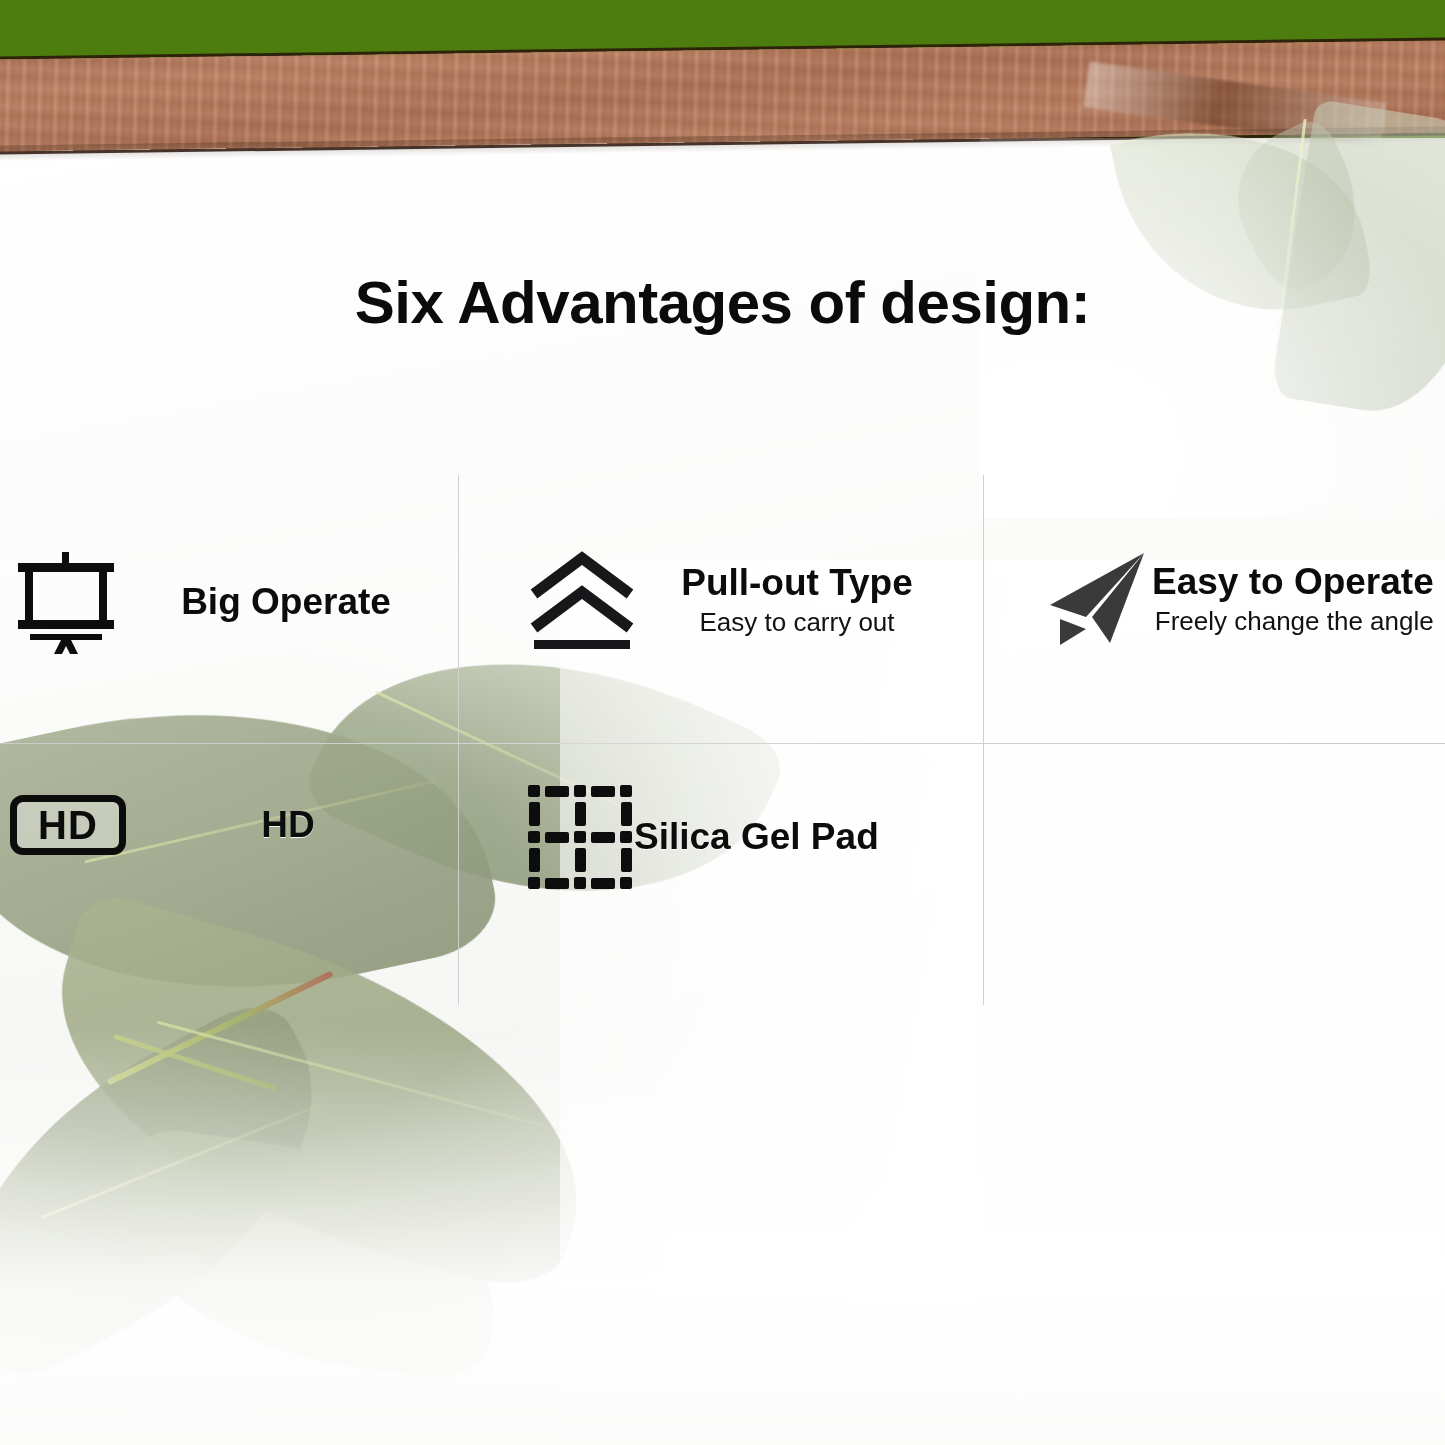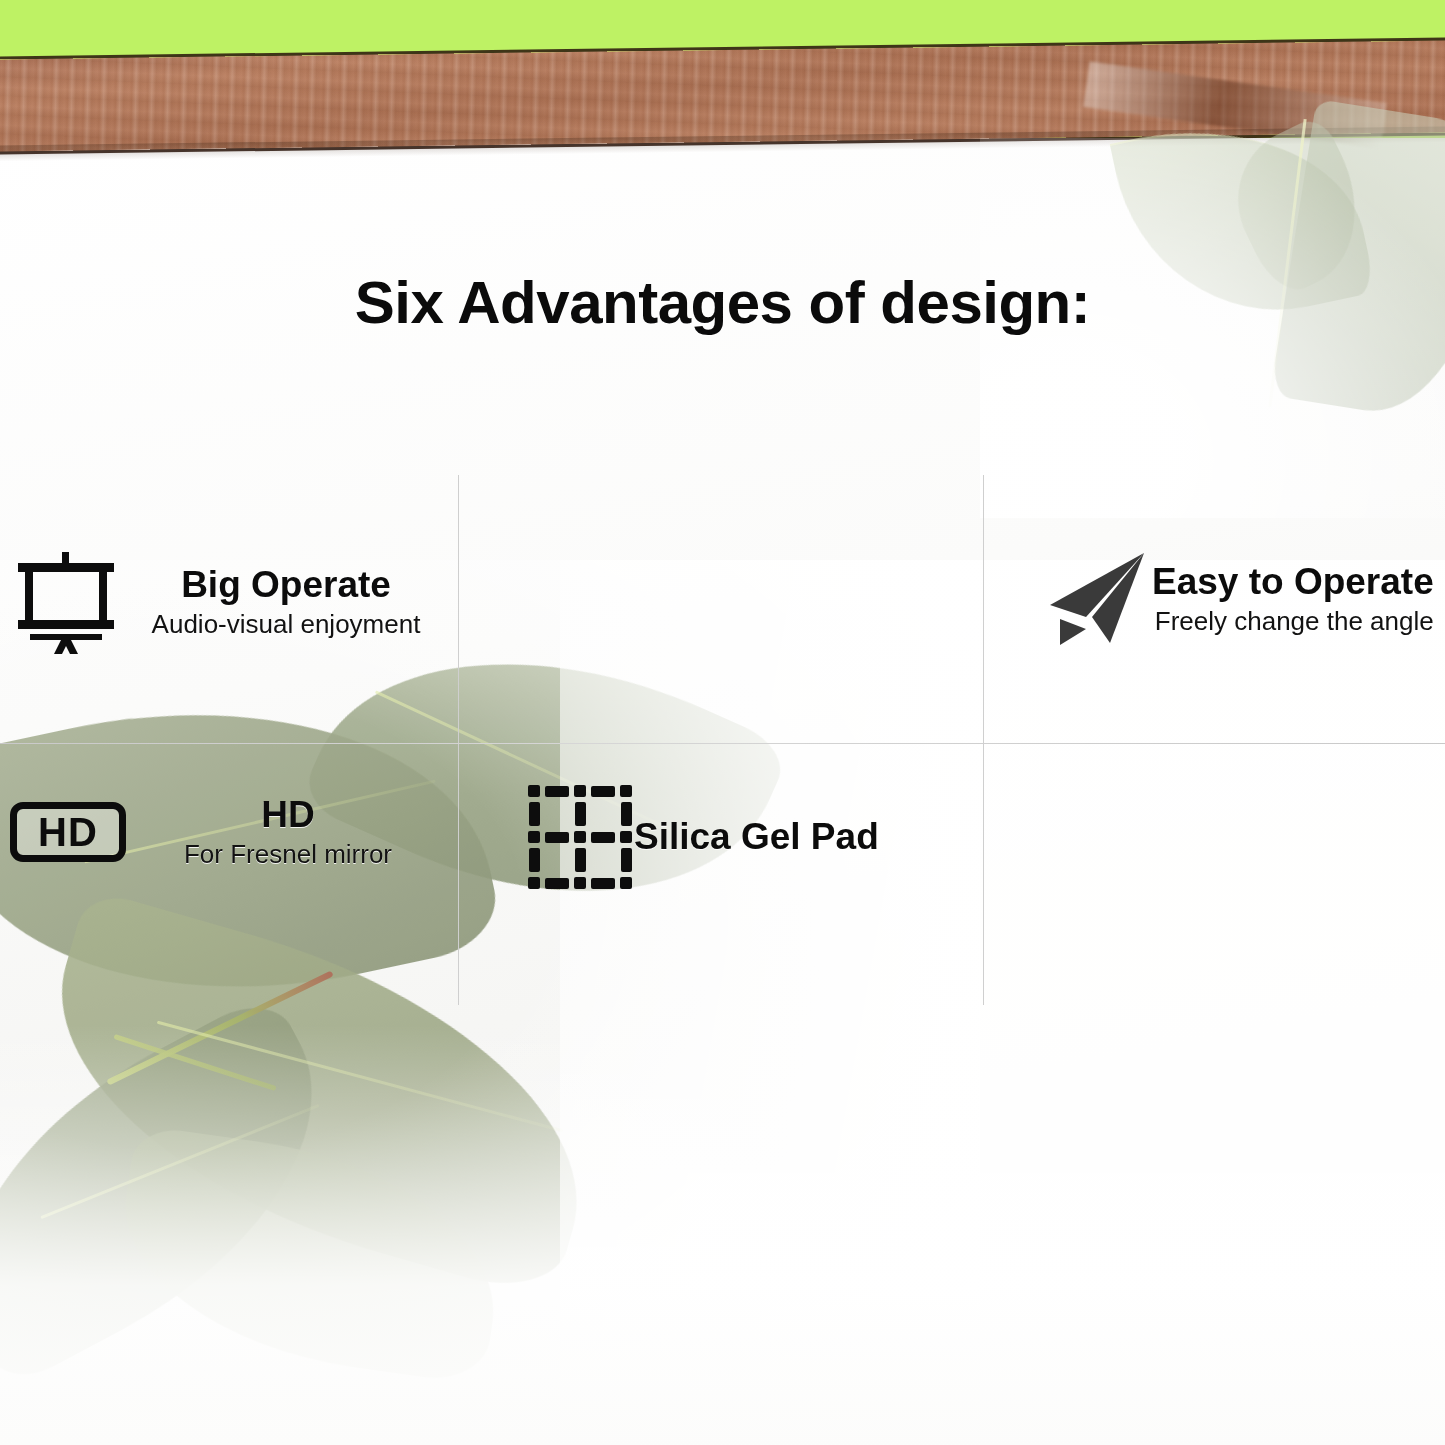--- a/index.html
+++ b/index.html
@@ -2,21 +2,21 @@
 <html><head>
 <meta charset="utf-8">
 <style>
   * { margin:0; padding:0; box-sizing:border-box; }
   html,body { background:#ffffff; }
 
   #page {
     position:relative;
     width:1445px; height:1445px;
     overflow:hidden;
-    background:#bef264;
+    background:#4d7c0f;
     font-family:"Liberation Sans", sans-serif;
     color:#111;
   }
 
   
   .bg-layer { position:absolute; inset:0; pointer-events:none; }
 
   
   .wall {
     position:absolute; left:0; right:0; top:138px; bottom:0;
@@ -284,24 +284,36 @@
             <rect x="15" y="22" width="8" height="52" fill="#0d0d0d"></rect>
             <rect x="89" y="22" width="8" height="52" fill="#0d0d0d"></rect>
             <rect x="8" y="70" width="96" height="9" fill="#0d0d0d"></rect>
             <rect x="20" y="84" width="72" height="6" fill="#0d0d0d"></rect>
             <polygon points="52,88 60,88 68,104 60,104" fill="#0d0d0d"></polygon>
             <polygon points="44,104 52,88 60,88 52,104" fill="#0d0d0d"></polygon>
           </svg>
         </div>
         <div class="txt">
           <div class="t1">Big Operate</div>
-          <div class="t2">Audio-visual enjoyment</div>
-        </div>
-      </div>
-
+        </div>
+      </div>
+
+      <div class="cell c2">
+        <div class="icon-wrap">
+          <svg class="ic" width="108" height="100" viewBox="0 0 108 100" aria-hidden="true">
+            <polyline points="6,44 54,8 102,44" fill="none" stroke="#18181a" stroke-width="11" stroke-linejoin="miter" stroke-linecap="butt"></polyline>
+            <polyline points="6,78 54,42 102,78" fill="none" stroke="#18181a" stroke-width="11" stroke-linejoin="miter" stroke-linecap="butt"></polyline>
+            <rect x="6" y="90" width="96" height="9" fill="#18181a"></rect>
+          </svg>
+        </div>
+        <div class="txt">
+          <div class="t1">Pull-out Type</div>
+          <div class="t2">Easy to carry out</div>
+        </div>
+      </div>
 
       <div class="cell c3">
         <div class="icon-wrap">
           <svg class="ic" width="112" height="104" viewBox="0 0 112 104" aria-hidden="true">
             <polygon points="104,6 10,58 46,70" fill="#3a3a3a"></polygon>
             <polygon points="104,6 52,70 70,96" fill="#3a3a3a"></polygon>
             <polygon points="20,72 46,82 20,98" fill="#3a3a3a"></polygon>
           </svg>
         </div>
         <div class="txt">
@@ -309,21 +321,20 @@
           <div class="t2">Freely change the angle</div>
         </div>
       </div>
 
       <div class="cell c4">
         <div class="icon-wrap">
           <div class="hd-badge">HD</div>
         </div>
         <div class="txt">
           <div class="t1">HD</div>
-          <div class="t2">For Fresnel mirror</div>
         </div>
       </div>
 
       <div class="cell c5">
         <div class="icon-wrap">
           <div class="silica" id="silica">
               <span style="left: 0px; top: 0px; width: 12px; height: 12px; border-radius: 2px;"></span>
               <span style="left: 46px; top: 0px; width: 12px; height: 12px; border-radius: 2px;"></span>
               <span style="left: 92px; top: 0px; width: 12px; height: 12px; border-radius: 2px;"></span>
               <span style="left: 0px; top: 46px; width: 12px; height: 12px; border-radius: 2px;"></span>

